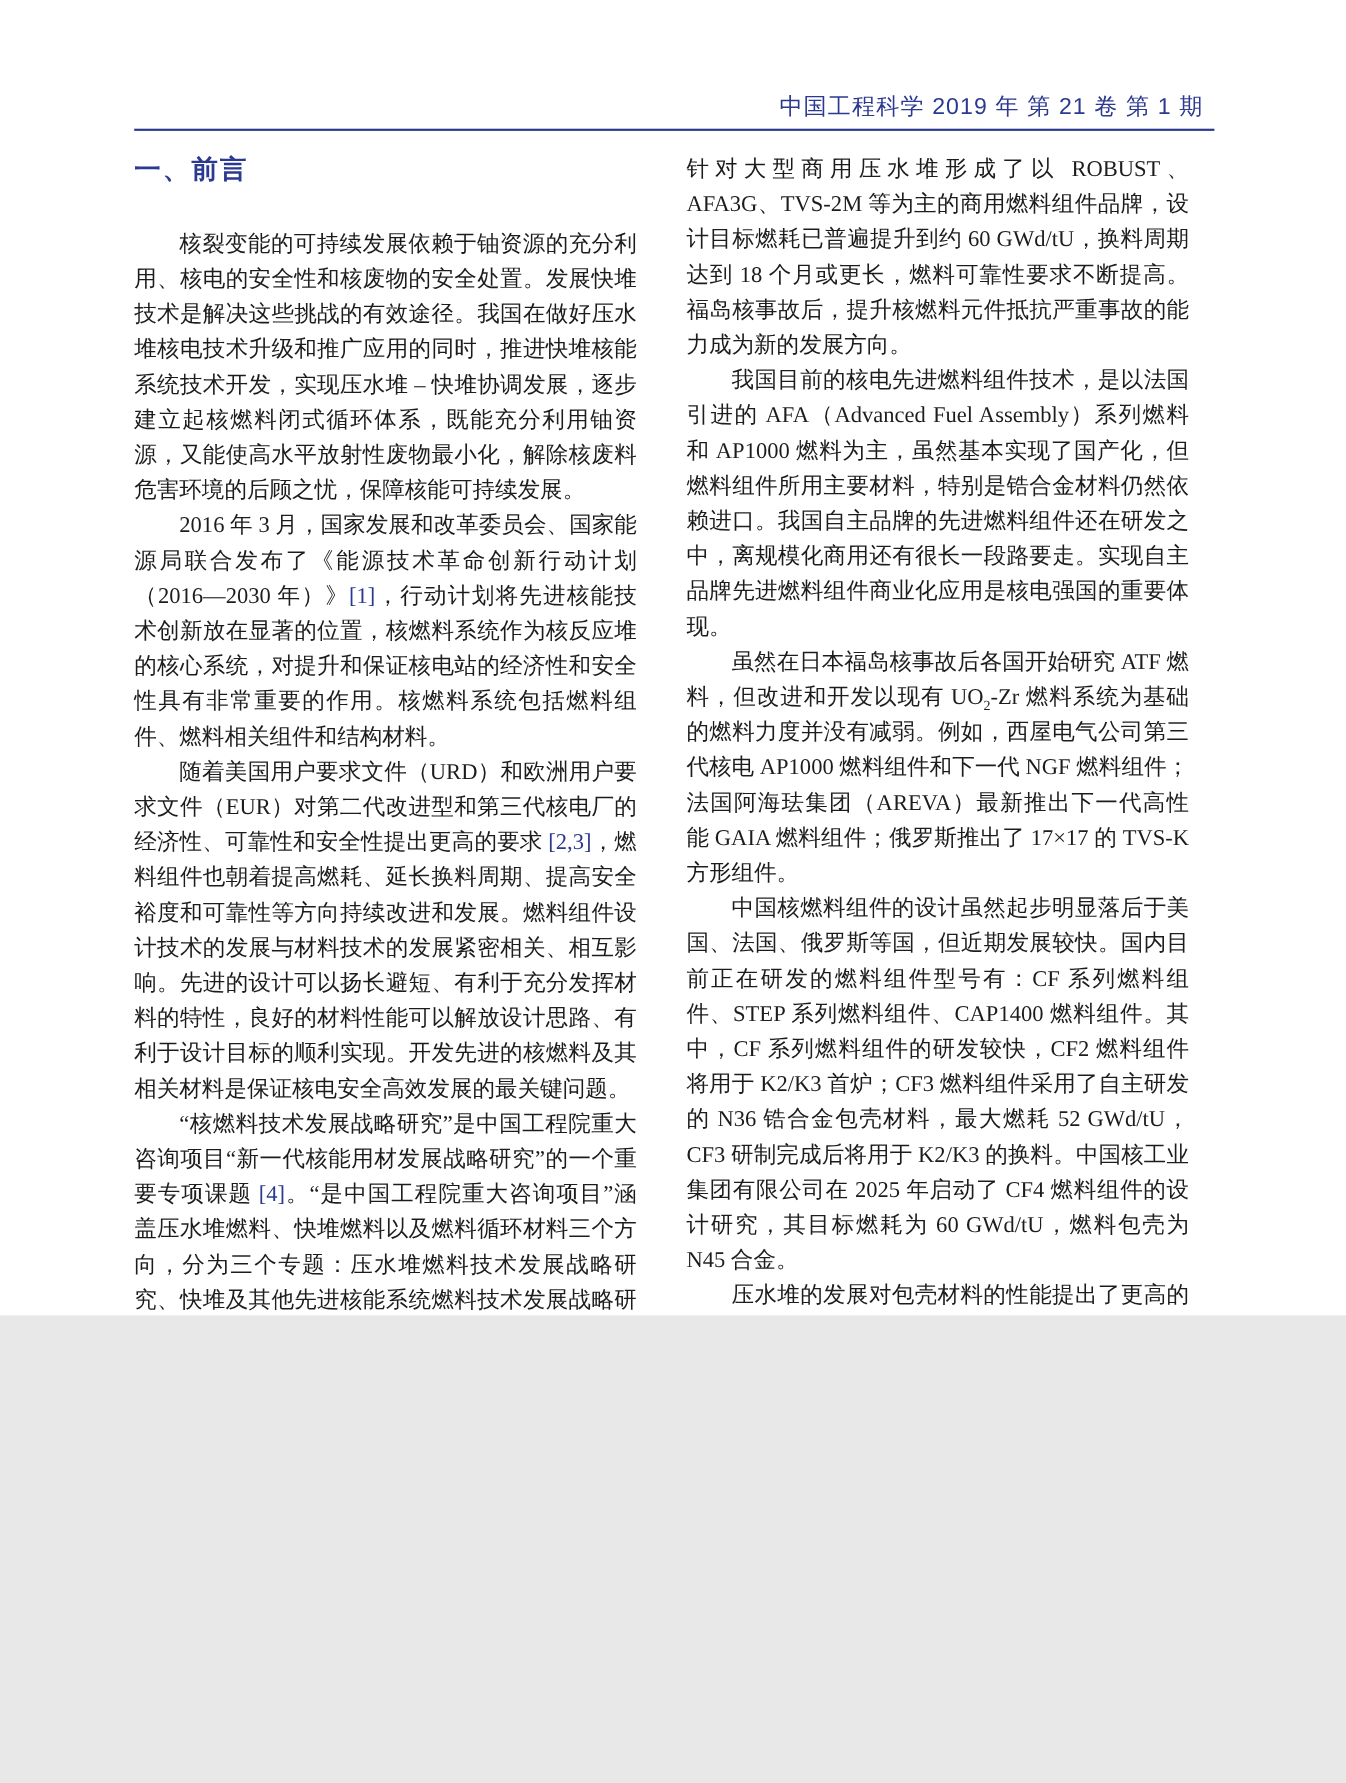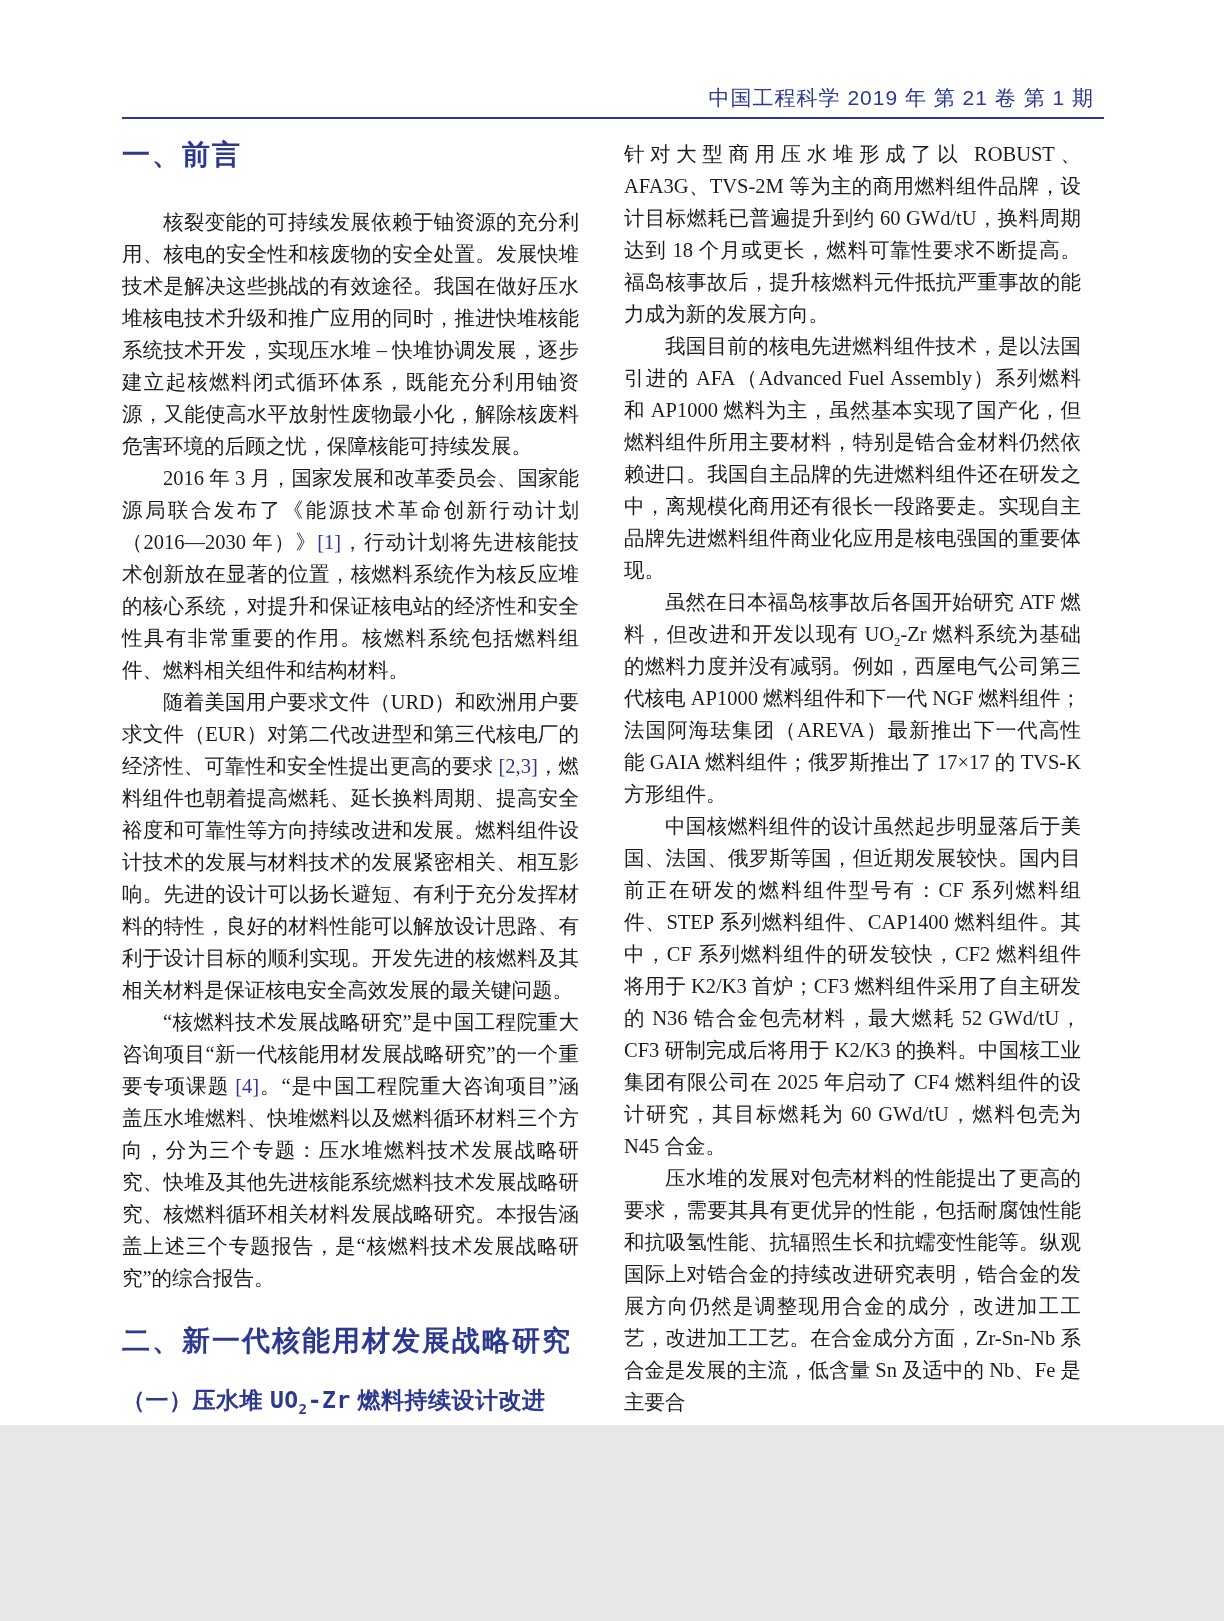--- a/index.html
+++ b/index.html
@@ -1,19 +1,19 @@
 <!DOCTYPE html>
 <html lang="zh"><head>
 <meta charset="utf-8">
 <style>
   html, body { margin: 0; padding: 0; background: #e8e8e8; }
   .page {
     position: relative;
     width: 1224px;
-    height: 1425px;
+    height: 1196px;
     background: #ffffff;
     margin: 0 auto;
     font-family: "Liberation Serif", serif;
     color: #1c1c1c;
     overflow: hidden;
   }
   
   .running-head {
     position: absolute;
     top: 85px;
@@ -48,21 +48,21 @@
   .para { margin: 0; text-indent: 2em; }
   .para.cont { text-indent: 0; }
   .cite {
     color: #2b3990;
     text-decoration: none;
     cursor: pointer;
   }
   h1.sec {
     font-family: "Liberation Sans", sans-serif;
     font-weight: bold;
-    font-size: 28px;
+    font-size: 24px;
     line-height: 30px;
     color: #2b3990;
     margin: 2px 0 36px 0;
     letter-spacing: 2px;
   }
   h1.sec2 { margin: 32px 0 0 0; }
   h2.subsec {
     font-family: "Liberation Sans", sans-serif;
     font-weight: bold;
     font-size: 23px;

